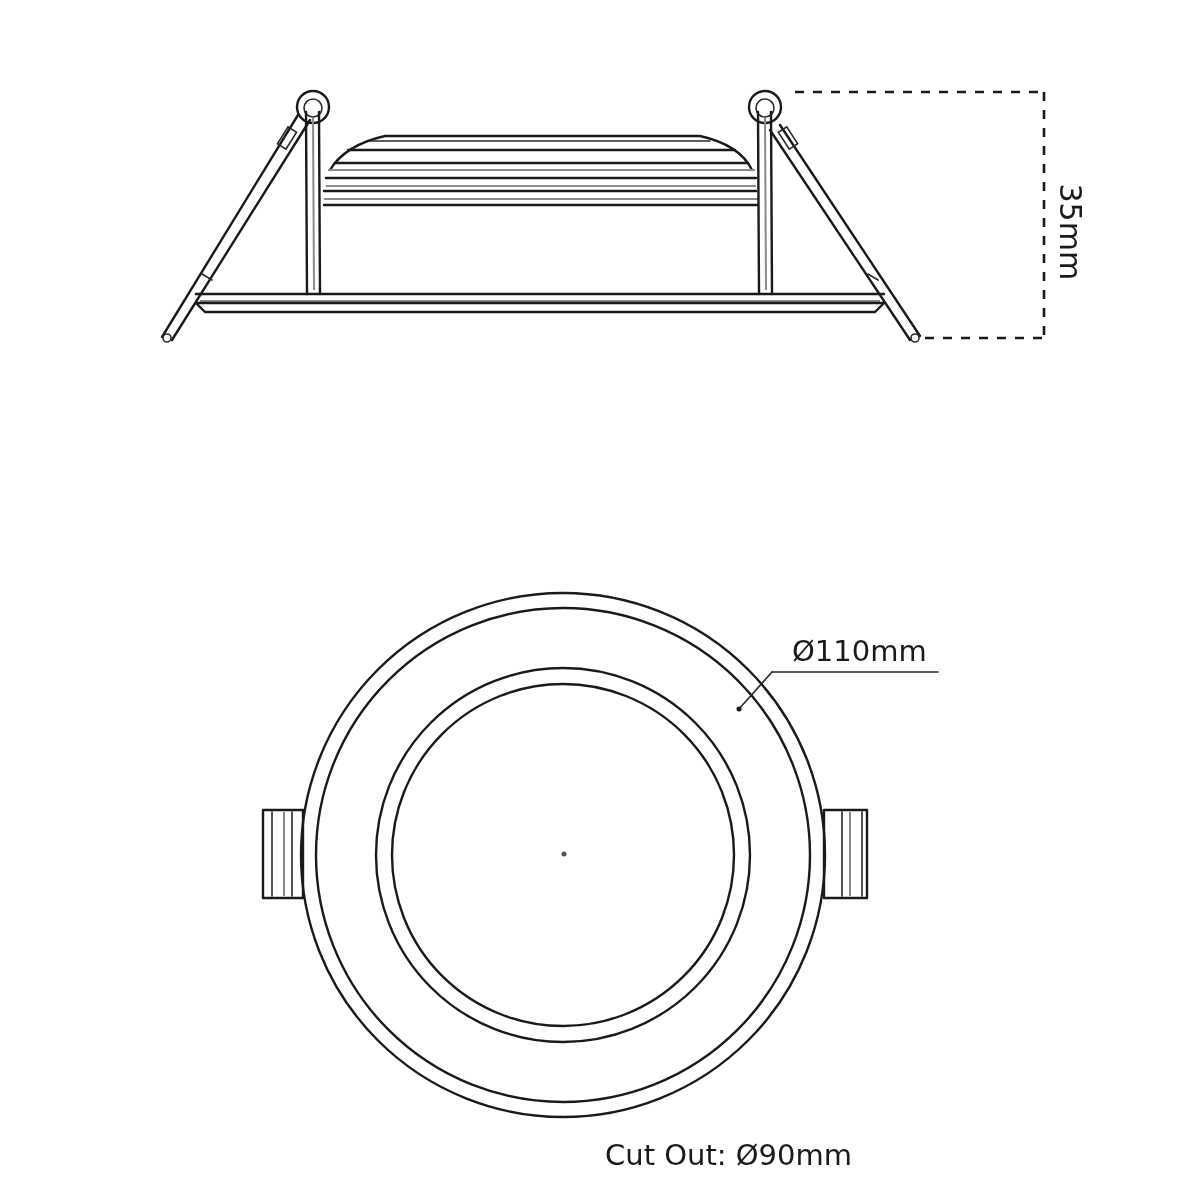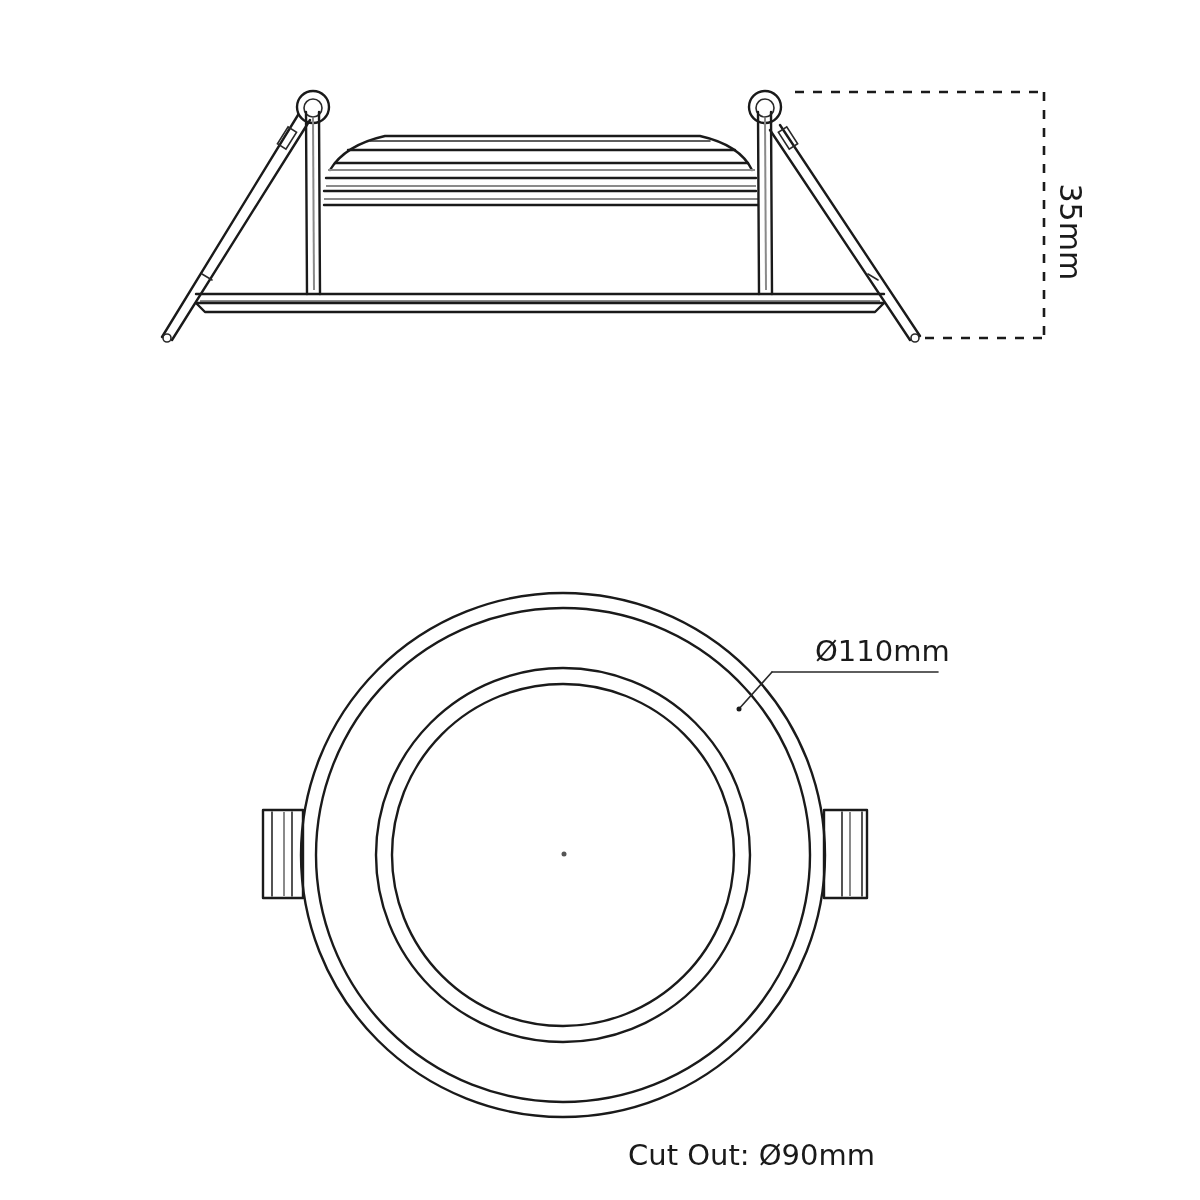--- a/index.html
+++ b/index.html
@@ -4,22 +4,22 @@
   <style>
     html, body { margin: 0; padding: 0; background: #ffffff; }
     body { width: 1200px; height: 1200px; position: relative; overflow: hidden; font-family: "DejaVu Sans", sans-serif; }
     #canvas { position: absolute; left: 0; top: 0; width: 1200px; height: 1200px; }
     .stroke { fill: none; stroke: #1a1a1a; stroke-width: 2.4; stroke-linecap: round; stroke-linejoin: round; }
     .thin { fill: none; stroke: #2a2a2a; stroke-width: 1.6; stroke-linecap: round; }
     .grey { fill: none; stroke: #8a8a8a; stroke-width: 2; }
     .dash { fill: none; stroke: #1a1a1a; stroke-width: 2.6; stroke-dasharray: 9 9; }
     .label { position: absolute; color: #1a1a1a; white-space: nowrap; font-family: "DejaVu Sans", sans-serif; }
     #dim-height-label { left: 1030px; top: 206px; font-size: 30px; transform: rotate(90deg); transform-origin: center center; width: 80px; text-align: center; letter-spacing: 0px; }
-    #dim-diameter-label { left: 815px; top: 634px; font-size: 29px; }
-    #cutout-label { left: 628px; top: 1138px; font-size: 29px; }
+    #dim-diameter-label { left: 792px; top: 634px; font-size: 29px; }
+    #cutout-label { left: 605px; top: 1138px; font-size: 29px; }
   </style>
 </head>
 <body>
 
 <svg id="canvas" viewBox="0 0 1200 1200" xmlns="http://www.w3.org/2000/svg">
 
   <g>
 
     <g>
       <path class="stroke" d="M 330 170 Q 345 145 385 136 L 700 136 Q 740 145 752 170"></path>

